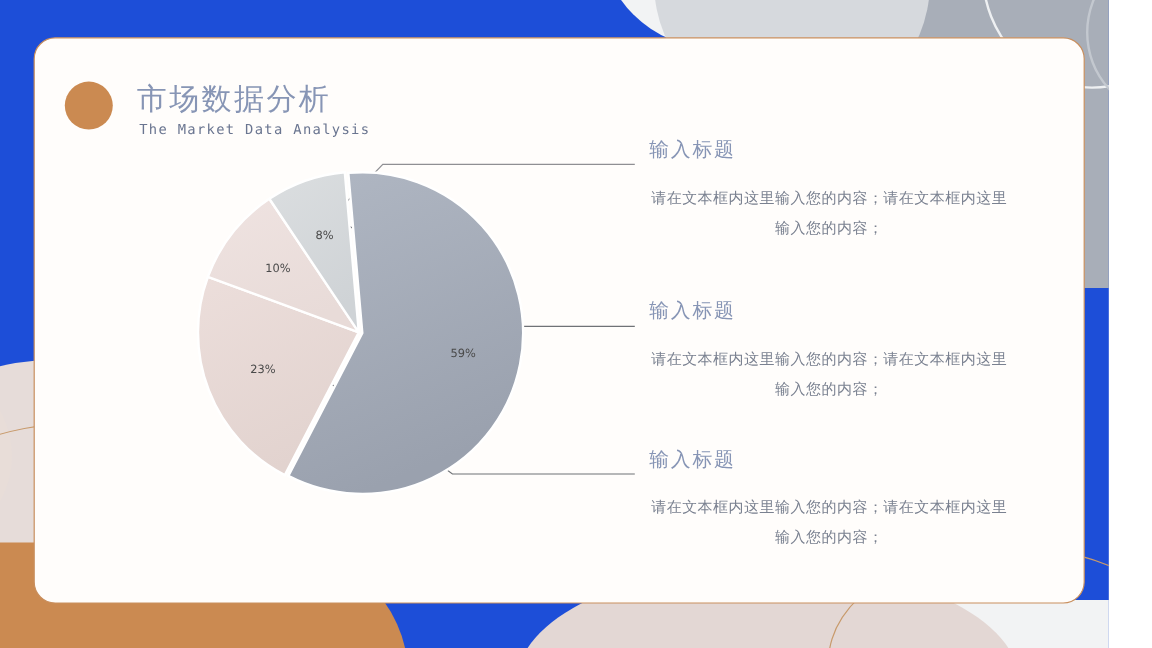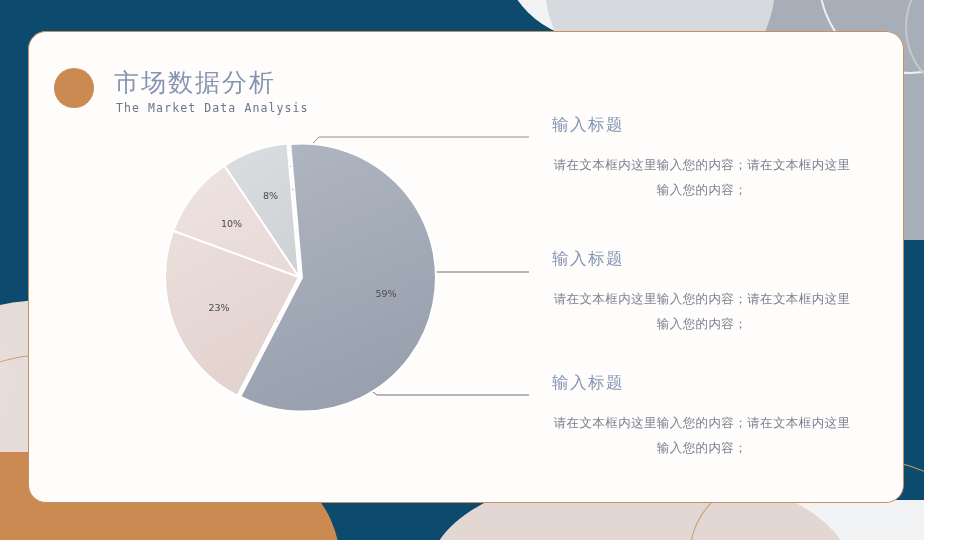--- a/index.html
+++ b/index.html
@@ -8,21 +8,21 @@
     width: 960px;
     height: 540px;
     overflow: hidden;
     font-family: "Liberation Sans", sans-serif;
   }
 
   #slide {
     position: relative;
     width: 924px;
     height: 540px;
-    background: #0c4a6e;
+    background: #1d4ed8;
     overflow: hidden;
   }
 
   
   .deco { position: absolute; pointer-events: none; }
 
   .deco-gray-dark {
     top: -180px; left: 615px;
     width: 520px; height: 420px;
     background: #a8aeb8;
@@ -155,21 +155,21 @@
   .slice-label {
     font-family: "DejaVu Sans", sans-serif;
     font-size: 9.5px;
     fill: #4a4a4a;
   }
 
   
   #leaders { position: absolute; left: 0; top: 0; width: 876px; height: 472px; }
 
   
-  .text-block { position: absolute; width: 320px; margin-left: 11px; }
+  .text-block { position: absolute; width: 320px; }
   .tb-1 { left: 512px; top: 82px; }
   .tb-2 { left: 512px; top: 216px; }
   .tb-3 { left: 512px; top: 340px; }
 
   .tb-head {
     font-size: 16.5px;
     color: #8795b5;
     letter-spacing: 1.5px;
     margin: 0 0 16px 0;
     font-family: "DejaVu Sans", sans-serif;

